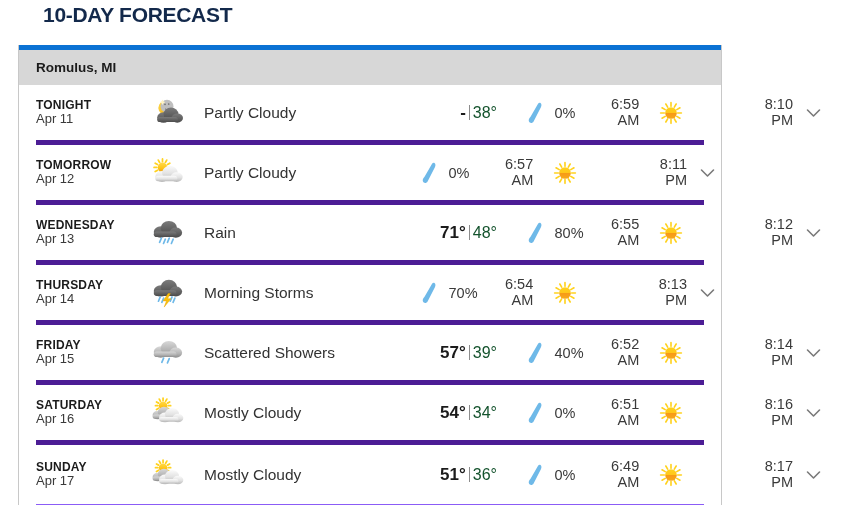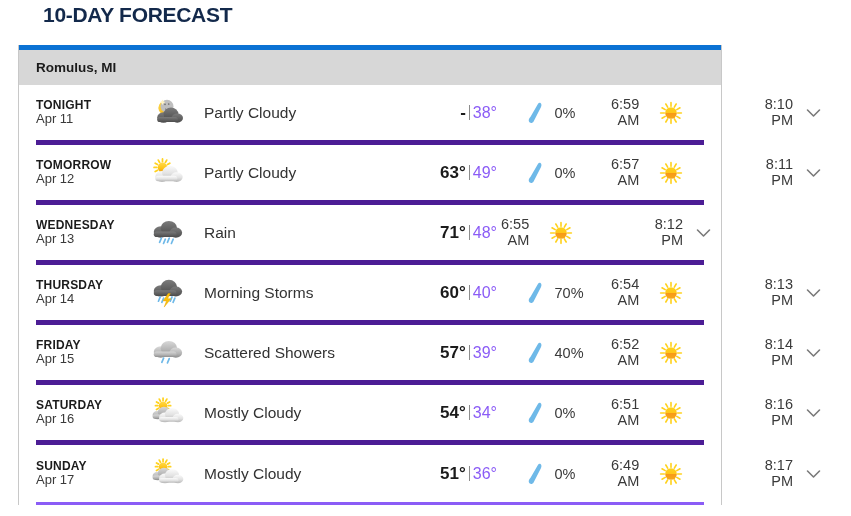--- a/index.html
+++ b/index.html
@@ -59,21 +59,21 @@
   }
 
   .frow {
     height: 60px;
     display: flex;
     align-items: center;
     border-bottom: 5px solid #4c1d95;
     box-sizing: border-box;
     position: relative;
   }
-  .frow:last-child { border-bottom: 3px solid #8b5cf6; }
+  .frow:last-child { border-bottom: 1px solid #8b5cf6; }
 
   
   .c-day {
     width: 103px;
     flex: none;
     line-height: 1.12;
   }
   .c-day .dayname {
     font-size: 12px;
     font-weight: bold;
@@ -119,21 +119,21 @@
   .c-temp .sep {
     display: inline-block;
     width: 1px;
     height: 15px;
     background: #8c8c8c;
     margin: 0 3px;
     vertical-align: -2px;
   }
   .c-temp .lo {
     font-size: 16px;
-    color: #8b5cf6;
+    color: #14532d;
   }
 
   
   .c-precip {
     width: 110px;
     flex: none;
     display: flex;
     align-items: center;
     justify-content: center;
     gap: 9px;
@@ -378,21 +378,20 @@
             </g>
             <g transform="translate(34,36) scale(1.08)">
               <ellipse cx="-10" cy="2" rx="11" ry="9" fill="url(#gCloudL)"></ellipse>
               <ellipse cx="3" cy="-4" rx="13" ry="11.5" fill="url(#gCloudL)"></ellipse>
               <ellipse cx="14" cy="3" rx="10" ry="8" fill="url(#gCloudL)"></ellipse>
               <rect x="-21" y="1" width="36" height="9" rx="4.5" fill="url(#gCloudL)"></rect>
             </g>
           </svg>
         </div>
         <div class="c-cond">Partly Cloudy</div>
-        <div class="c-temp"><span class="hi">63°</span><span class="sep"></span><span class="lo">49°</span></div>
         <div class="c-precip">
           <span>
             <svg width="22" height="26" viewBox="0 0 22 26">
               <path d="M16.5,3 C17.6,4 17.8,5.4 16.9,7.2 L9.6,21.5 C8.4,23.6 5.6,23.4 4.9,21.3 C4.4,19.8 5,18.4 6.4,16.9 L14.2,3.6 C14.9,2.6 15.8,2.4 16.5,3 Z" fill="#6fb9e8"></path>
             </svg>
           </span>
           <span class="pct">0%</span>
         </div>
         <div class="c-sunrise">
           <div class="timestack">
@@ -507,20 +506,28 @@
               <rect x="-21" y="1" width="36" height="9" rx="4.5" fill="url(#gCloudD)"></rect>
             </g>
             <path d="M22,41 l-3.2,7.6" stroke="#6fb9e8" stroke-width="3" stroke-linecap="round" fill="none"></path>
             <path d="M29,43 l-3.2,7.6" stroke="#6fb9e8" stroke-width="3" stroke-linecap="round" fill="none"></path>
             <path d="M36,41 l-3.2,7.6" stroke="#6fb9e8" stroke-width="3" stroke-linecap="round" fill="none"></path>
             <path d="M43,43 l-3.2,7.6" stroke="#6fb9e8" stroke-width="3" stroke-linecap="round" fill="none"></path>
           </svg>
         </div>
         <div class="c-cond">Rain</div>
         <div class="c-temp"><span class="hi">71°</span><span class="sep"></span><span class="lo">48°</span></div>
+        <div class="c-precip">
+          <span>
+            <svg width="22" height="26" viewBox="0 0 22 26">
+              <path d="M16.5,3 C17.6,4 17.8,5.4 16.9,7.2 L9.6,21.5 C8.4,23.6 5.6,23.4 4.9,21.3 C4.4,19.8 5,18.4 6.4,16.9 L14.2,3.6 C14.9,2.6 15.8,2.4 16.5,3 Z" fill="#6fb9e8"></path>
+            </svg>
+          </span>
+          <span class="pct">80%</span>
+        </div>
         <div class="c-sunrise">
           <div class="timestack">
             <div>6:55</div>
             <div>AM</div>
           </div>
           <span>
             <svg width="34" height="34" viewBox="0 0 64 64">
 <defs>
   <linearGradient id="gSun" x1="0" y1="0" x2="0" y2="1">
     <stop offset="0%" stop-color="#ffd21e"></stop>
@@ -627,21 +634,20 @@
               <rect x="-21" y="1" width="36" height="9" rx="4.5" fill="url(#gCloudD)"></rect>
             </g>
             <path d="M20,39 l-3.2,7.6" stroke="#6fb9e8" stroke-width="3" stroke-linecap="round" fill="none"></path>
             <path d="M26,41 l-3.2,7.6" stroke="#6fb9e8" stroke-width="3" stroke-linecap="round" fill="none"></path>
             <path d="M41,39 l-3.2,7.6" stroke="#6fb9e8" stroke-width="3" stroke-linecap="round" fill="none"></path>
             <path d="M46,41 l-3.2,7.6" stroke="#6fb9e8" stroke-width="3" stroke-linecap="round" fill="none"></path>
             <path d="M34,33 l-9,13 h6 l-4,11 12,-15 h-6 l5,-9 z" fill="#f9c00c" stroke="#e8a400" stroke-width="0.8"></path>
           </svg>
         </div>
         <div class="c-cond">Morning Storms</div>
-        <div class="c-temp"><span class="hi">60°</span><span class="sep"></span><span class="lo">40°</span></div>
         <div class="c-precip">
           <span>
             <svg width="22" height="26" viewBox="0 0 22 26">
               <path d="M16.5,3 C17.6,4 17.8,5.4 16.9,7.2 L9.6,21.5 C8.4,23.6 5.6,23.4 4.9,21.3 C4.4,19.8 5,18.4 6.4,16.9 L14.2,3.6 C14.9,2.6 15.8,2.4 16.5,3 Z" fill="#6fb9e8"></path>
             </svg>
           </span>
           <span class="pct">70%</span>
         </div>
         <div class="c-sunrise">
           <div class="timestack">

